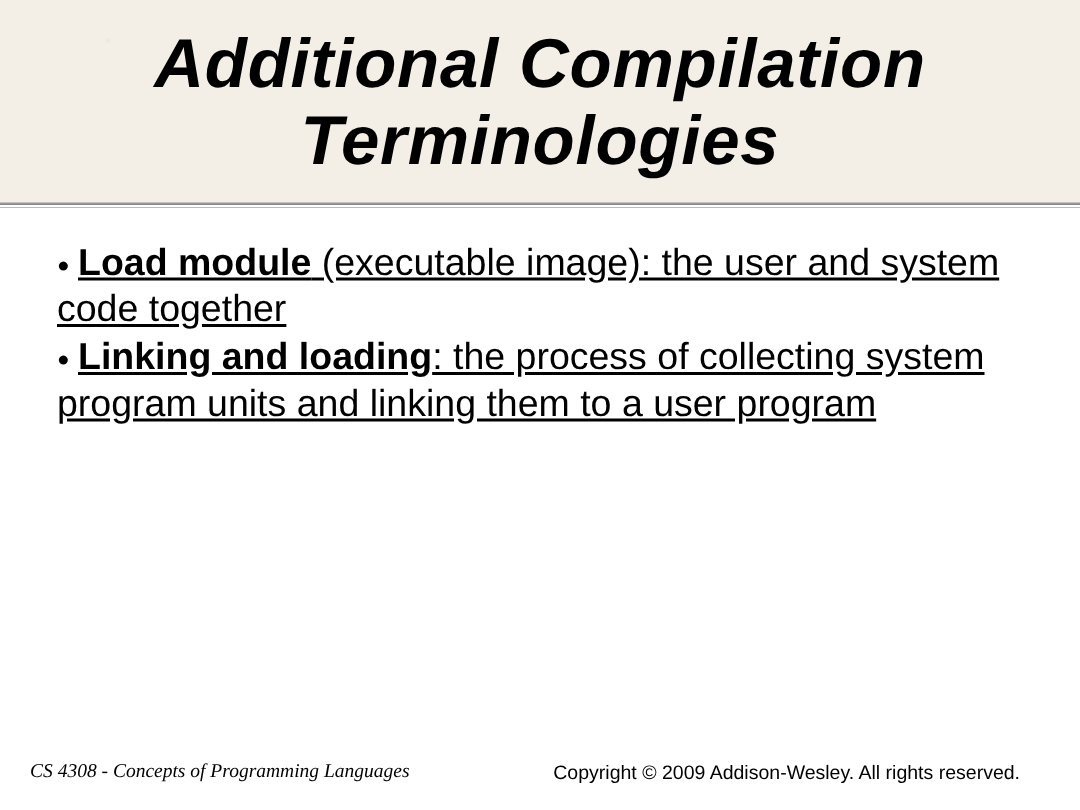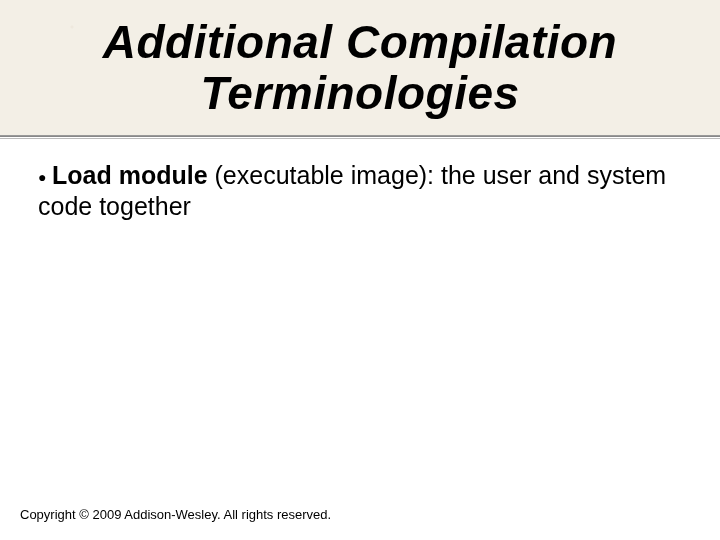--- a/index.html
+++ b/index.html
@@ -34,20 +34,21 @@
     color: #000;
     letter-spacing: 0.5px;
   }
   .rule-area {
     width: 100%;
     height: 6px;
     background: linear-gradient(to bottom, #888 0 1px, #fff 1px 2px, #bbb 2px 3px, #fff 3px 6px);
   }
   .content {
     padding: 18px 38px 0 38px;
+    text-decoration: underline;
   }
   .bullet-block {
     font-size: 25px;
     line-height: 1.22;
     color: #000;
     margin-bottom: 2px;
   }
   .bullet {
     font-size: 14px;
     vertical-align: middle;
@@ -84,17 +85,21 @@
 
 <div class="header-band">
   <div class="title">Additional Compilation Terminologies</div>
 </div>
 <div class="rule-area"></div>
 
 <div class="content">
   <div class="bullet-block">
     <span class="bullet">●</span><span class="bold">Load module</span><span> (executable image): the user and system code together</span>
   </div>
+  <div class="bullet-block">
+    <span class="bullet">●</span><span class="bold">Linking and loading</span><span>: the process of collecting system program units and linking them to a user program</span>
+  </div>
 </div>
 
 <div class="footer">
+  <div class="footer-left">CS 4308 - Concepts of Programming Languages</div>
   <div class="footer-right">Copyright © 2009 Addison-Wesley. All rights reserved.</div>
 </div>
 
 </body></html>

